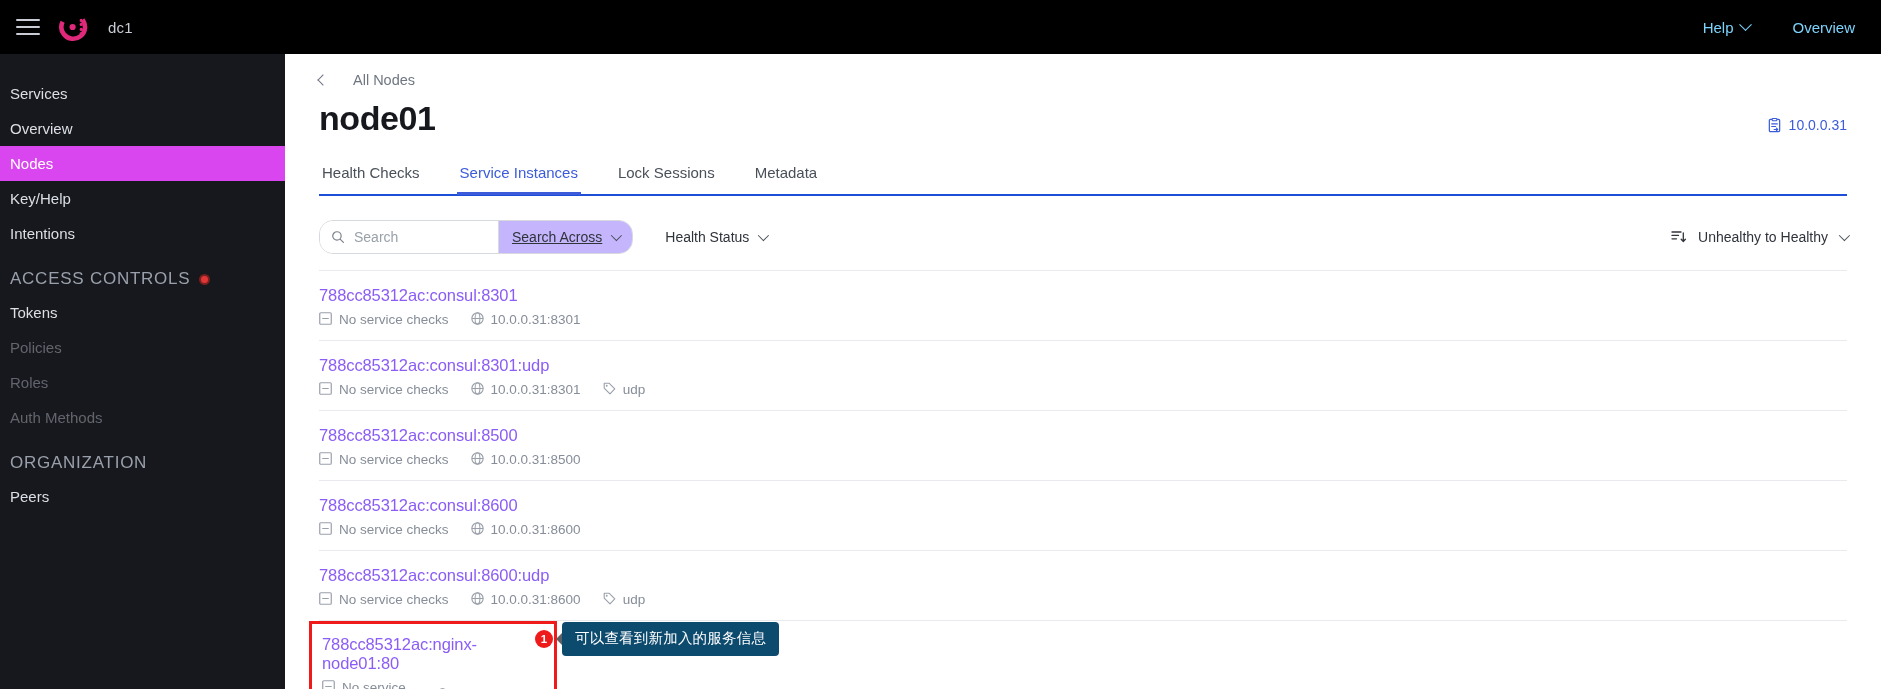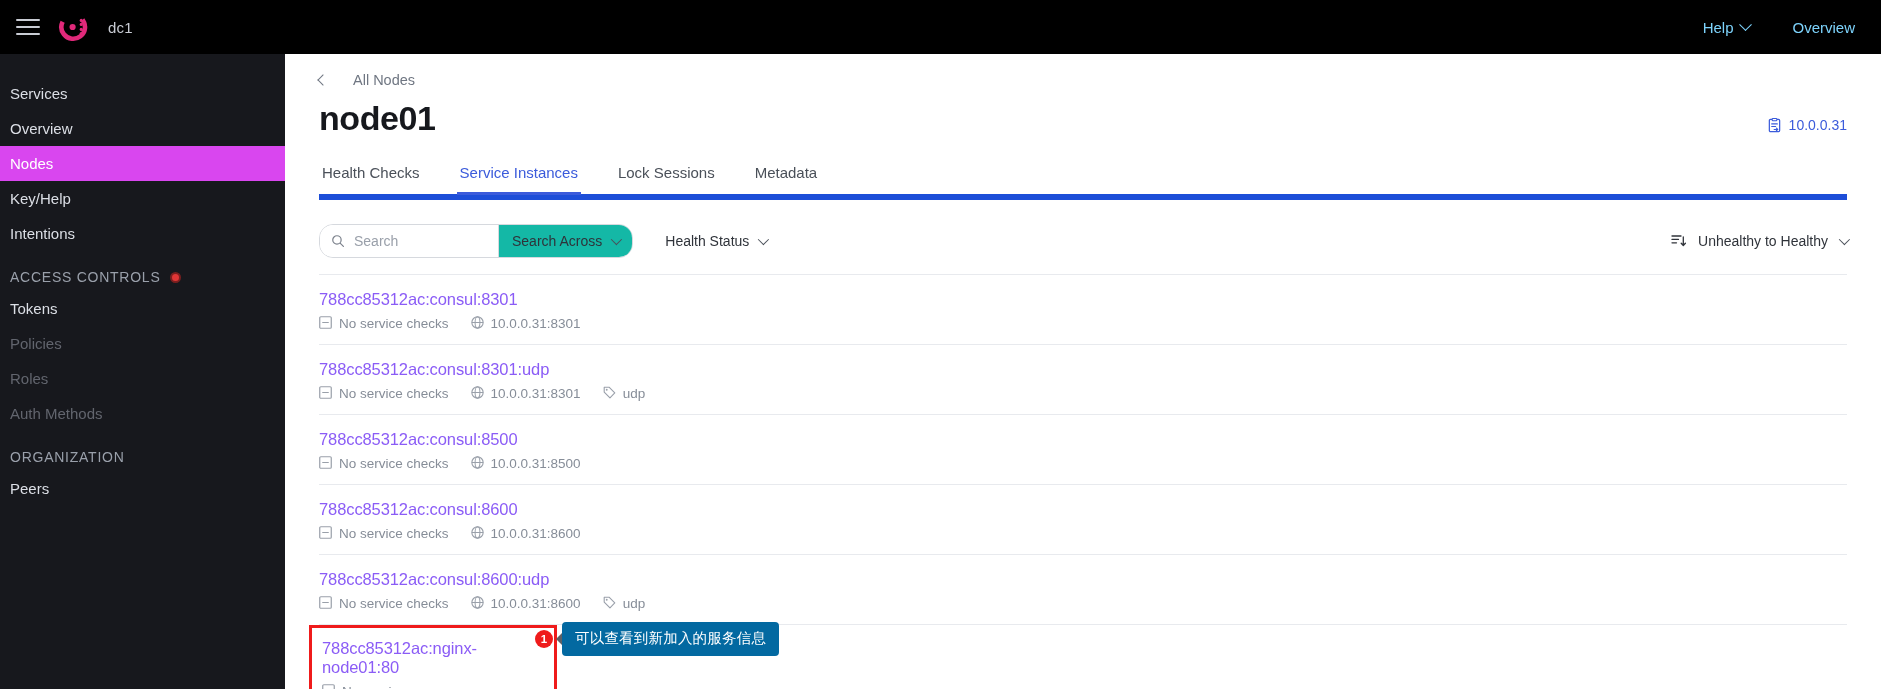--- a/index.html
+++ b/index.html
@@ -41,47 +41,47 @@
   .nav-item {
     height: 35px; display: flex; align-items: center;
     padding-left: 10px; color: #dcdfe6; font-size: 15px;
     cursor: pointer;
   }
   .nav-item.selected { background: #d946ef; color: #ffffff; }
   .nav-item.disabled { color: #62656e; cursor: default; }
   .nav-section {
     display: flex; align-items: center; gap: 9px;
     padding-left: 10px; margin-top: 18px; margin-bottom: 6px;
-    color: #9aa0ab; font-size: 14px; letter-spacing: .75px;
+    color: #9aa0ab; font-size: 17px; letter-spacing: .75px;
   }
   .red-dot { width: 11px; height: 11px; border-radius: 50%; background: #e03636; border: 2px solid #7a1f1f; }
 
   
   .main {
     flex: 1; background: #ffffff; min-width: 0;
     padding: 0 34px 0 34px;
     position: relative;
   }
   .breadcrumb { display: flex; align-items: center; gap: 25px; padding-top: 18px; color: #6f7682; font-size: 14.5px; cursor: pointer; width: max-content; }
   .bc-chev { width: 8px; height: 8px; border-left: 1.7px solid #6f7682; border-bottom: 1.7px solid #6f7682; transform: rotate(45deg); display: inline-block; margin-right: 1px; }
 
   .title-row { display: flex; align-items: flex-end; justify-content: space-between; padding-top: 12px; }
   .page-title { font-size: 34px; font-weight: bold; color: #16181d; letter-spacing: -.4px; line-height: 1.1; }
   .ip-badge { display: flex; align-items: center; gap: 7px; color: #3b5bdb; font-size: 14px; cursor: pointer; padding-bottom: 4px; }
 
-  .tabs { display: flex; gap: 34px; border-bottom: 6px solid #1d4ed8; margin-top: 27px; text-align: center; }
+  .tabs { display: flex; gap: 34px; border-bottom: 2px solid #1d4ed8; margin-top: 27px; text-align: center; }
   .tab { padding: 0 3px 11px 3px; font-size: 15px; color: #4a5059; cursor: pointer; border-bottom: 3px solid transparent; margin-bottom: -1px; }
   .tab.active { color: #3b5bdb; border-bottom-color: #3b5bdb; font-weight: normal; }
 
   .filterbar { display: flex; align-items: center; margin-top: 24px; padding-bottom: 16px; border-bottom: 1px solid #e8eaee; }
   .search-group { display: flex; height: 34px; border: 1px solid #d6d9de; border-radius: 14px; overflow: hidden; }
   .search-field { display: flex; align-items: center; gap: 9px; width: 178px; padding: 0 11px; background: #fff; }
   .search-field input { border: 0; outline: 0; font-size: 14px; color: #30343b; font-family: "Liberation Sans", sans-serif; width: 100%; background: transparent; }
   .search-field input::placeholder { color: #9aa0aa; }
-  .search-across { display: flex; align-items: center; gap: 9px; padding: 0 13px; background: #14b8a6; border-left: 1px solid #d6d9de; font-size: 14px; color: #2f333a; cursor: pointer; }
+  .search-across { display: flex; align-items: center; gap: 9px; padding: 0 13px; background: #c4b5fd; border-left: 1px solid #d6d9de; font-size: 14px; color: #2f333a; cursor: pointer; text-decoration: underline; }
   .dropdown { display: flex; align-items: center; gap: 9px; font-size: 14px; color: #2f333a; cursor: pointer; margin-left: 32px; }
   .chev-sm { width: 8px; height: 8px; border-right: 1.6px solid #4a5059; border-bottom: 1.6px solid #4a5059; transform: rotate(45deg) translateY(-2px); display:inline-block; }
   .filter-spacer { flex: 1; }
   .sort-ctl { display: flex; align-items: center; gap: 11px; font-size: 14px; color: #2f333a; cursor: pointer; }
 
   
   .list { }
   .row { padding: 15px 0 13px 0; border-bottom: 1px solid #e8eaee; position: relative; cursor: pointer; }
   .row:last-child { border-bottom: 1px solid #e8eaee; }
   .row-title { font-size: 16.5px; color: #8b5cf6; font-weight: normal; letter-spacing: -.1px; }
@@ -92,21 +92,21 @@
 
   
   .callout { position: absolute; display: flex; align-items: center; gap: 0; }
   .callout-num {
     width: 18px; height: 18px; border-radius: 50%;
     background: #ef1b1b; color: #fff; font-size: 11.5px;
     display: flex; align-items: center; justify-content: center;
     font-weight: bold; margin-right: 9px;
   }
   .tooltip {
-    background: #0369a1; color: #ffffff; font-size: 14.5px;
+    background: #0c4a6e; color: #ffffff; font-size: 14.5px;
     padding: 7px 13px 8px 13px; border-radius: 4px;
     position: relative; white-space: nowrap;
     font-family: "DejaVu Sans", sans-serif;
     letter-spacing: .2px;
     text-align: right;
   }
   .tooltip::before {
     content: ""; position: absolute; left: -6px; top: 50%;
     transform: translateY(-50%);
     border-top: 6px solid transparent; border-bottom: 6px solid transparent;

